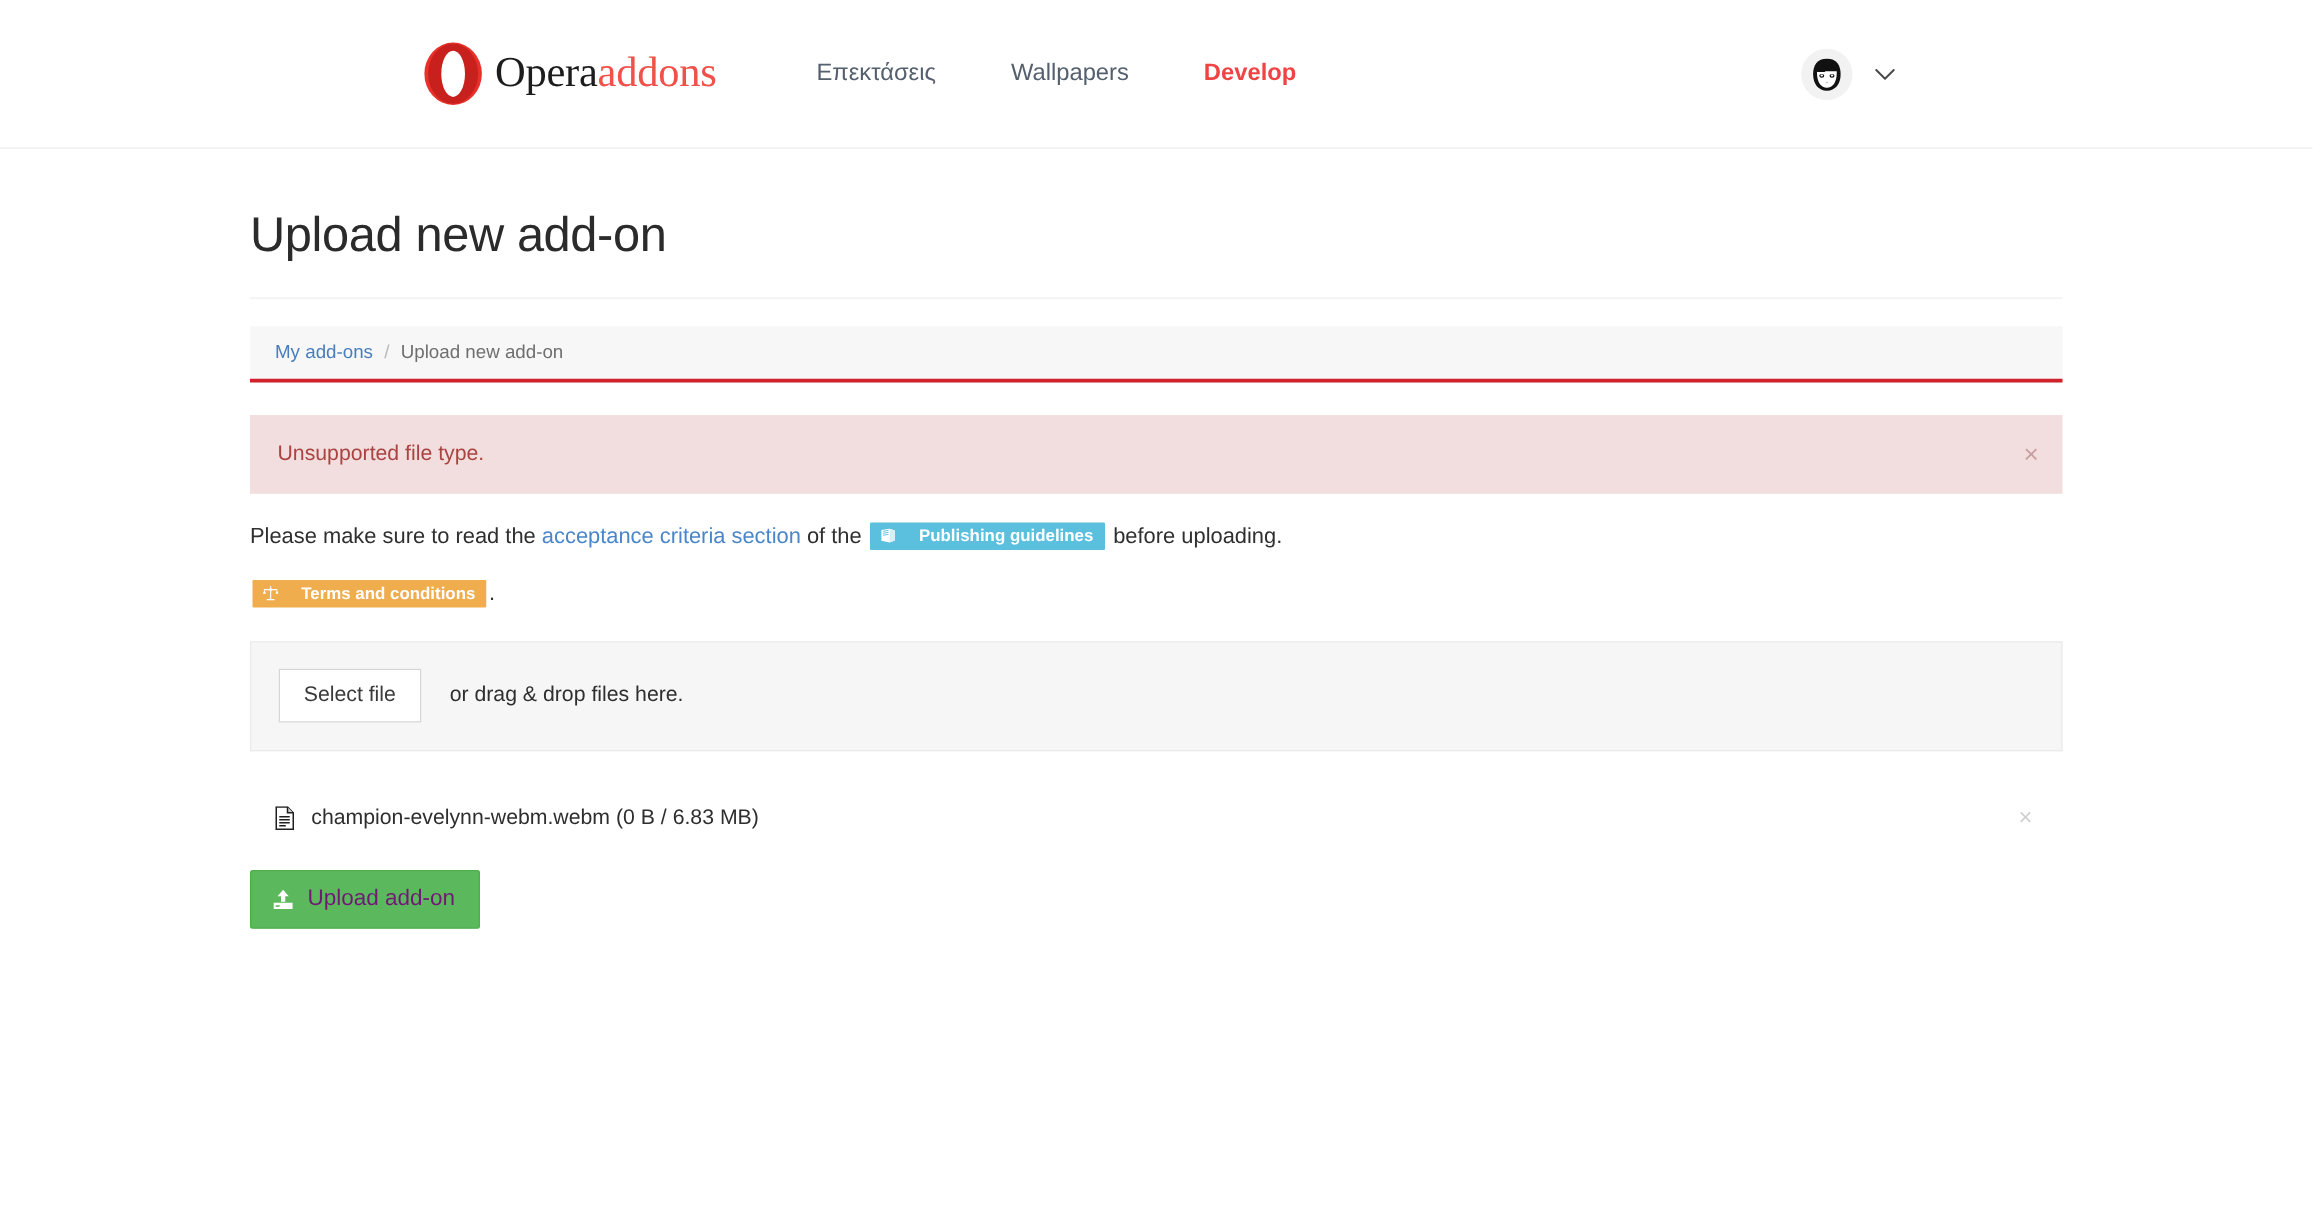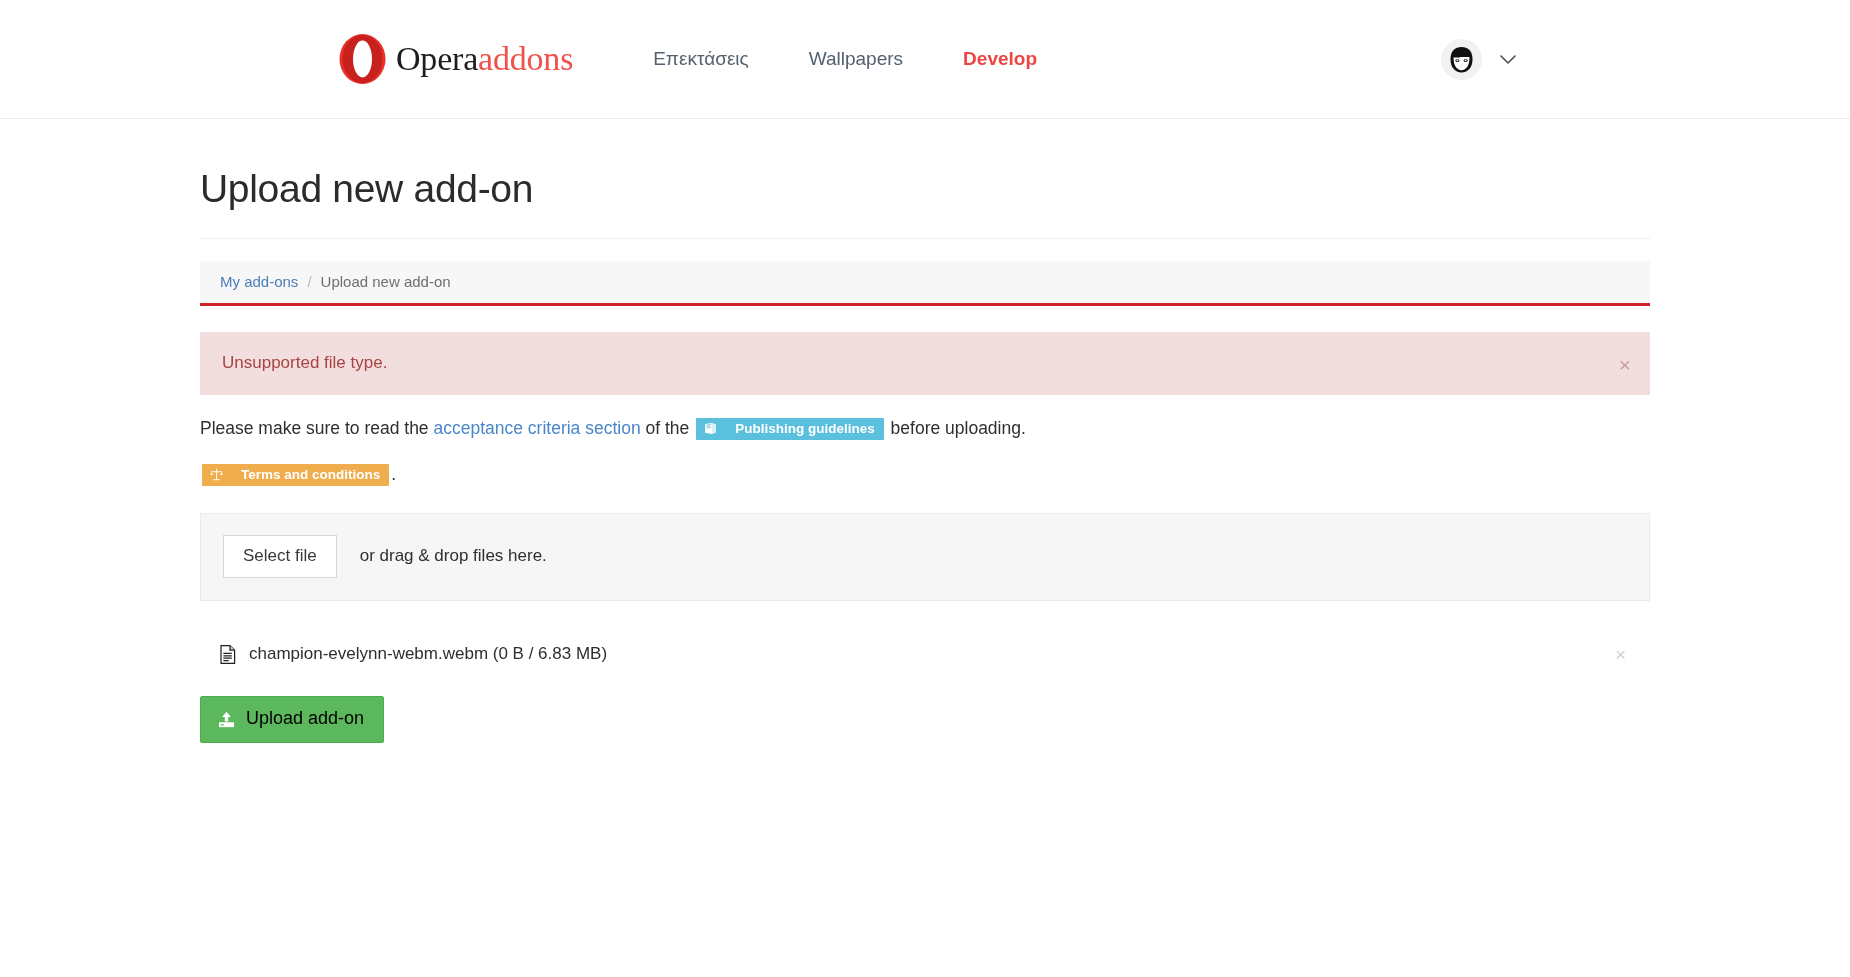--- a/index.html
+++ b/index.html
@@ -245,21 +245,21 @@
     line-height: 1;
     font-family: "Liberation Sans", sans-serif;
     padding: 0 2px;
   }
 
   
   .upload-btn {
     margin-top: 25px;
     background: #5cb85c;
     border: 1px solid #4cae4c;
-    color: #000000;
+    color: #701a75;
     font-size: 18px;
     padding: 12px 19px 13px 17px;
     display: inline-flex;
     align-items: center;
     gap: 11px;
     cursor: pointer;
     font-family: "Liberation Sans", sans-serif;
     line-height: 1.1;
     border-radius: 2px;
   }

